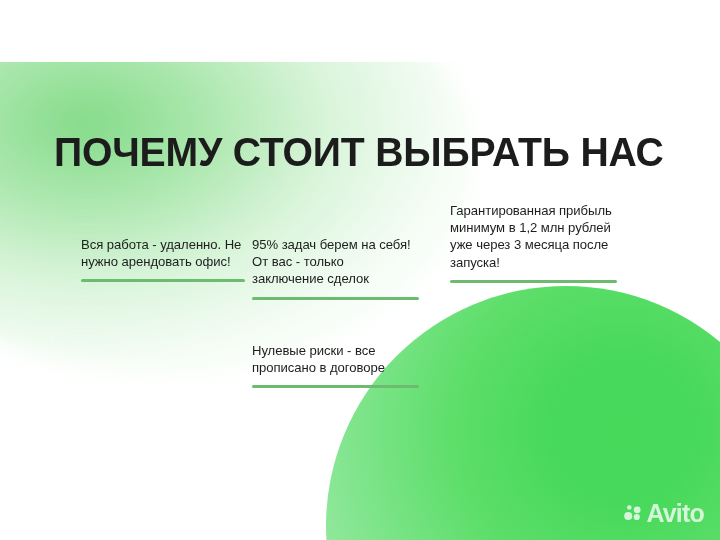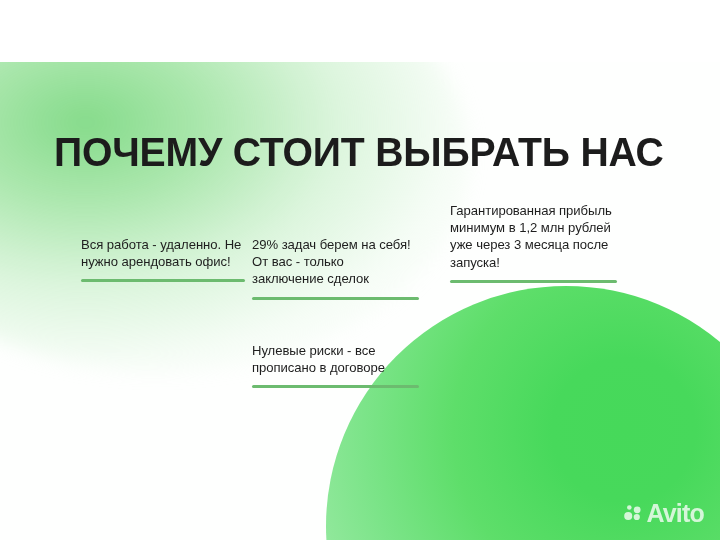--- a/index.html
+++ b/index.html
@@ -174,21 +174,21 @@
     <h1 class="headline">ПОЧЕМУ СТОИТ ВЫБРАТЬ НАС</h1>
 
     <div class="blocks">
 
       <div class="block block-a">
         <p class="block-text">Вся работа - удаленно. Не нужно арендовать офис!</p>
         <div class="block-rule"></div>
       </div>
 
       <div class="block block-b">
-        <p class="block-text">29% задач берем на себя! От вас - только заключение сделок</p>
+        <p class="block-text">95% задач берем на себя! От вас - только заключение сделок</p>
         <div class="block-rule"></div>
       </div>
 
       <div class="block block-c">
         <p class="block-text">Гарантированная прибыль минимум в 1,2 млн рублей уже через 3 месяца после запуска!</p>
         <div class="block-rule"></div>
       </div>
 
 
       <div class="block block-e">

